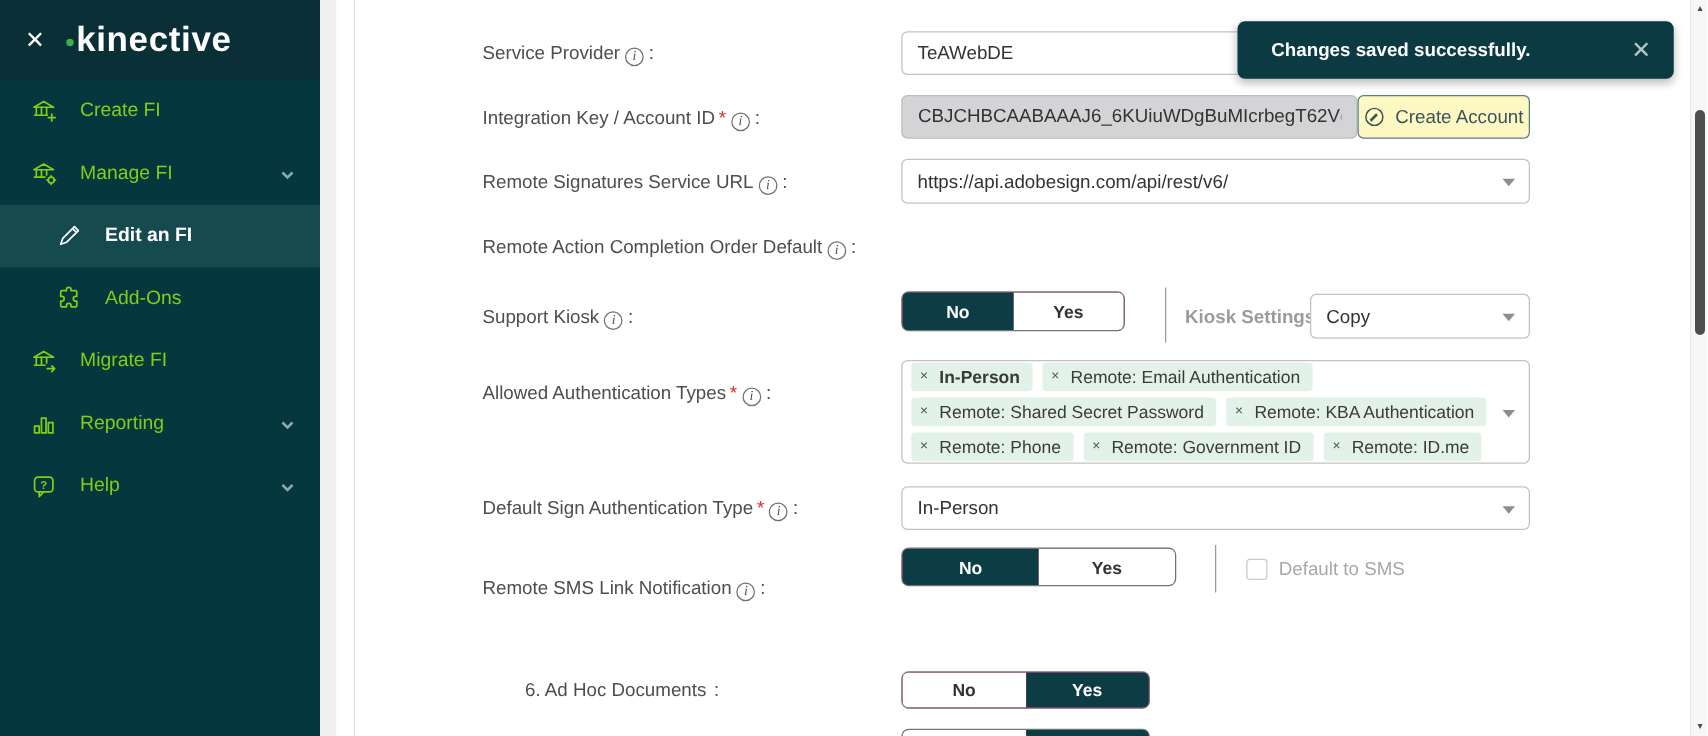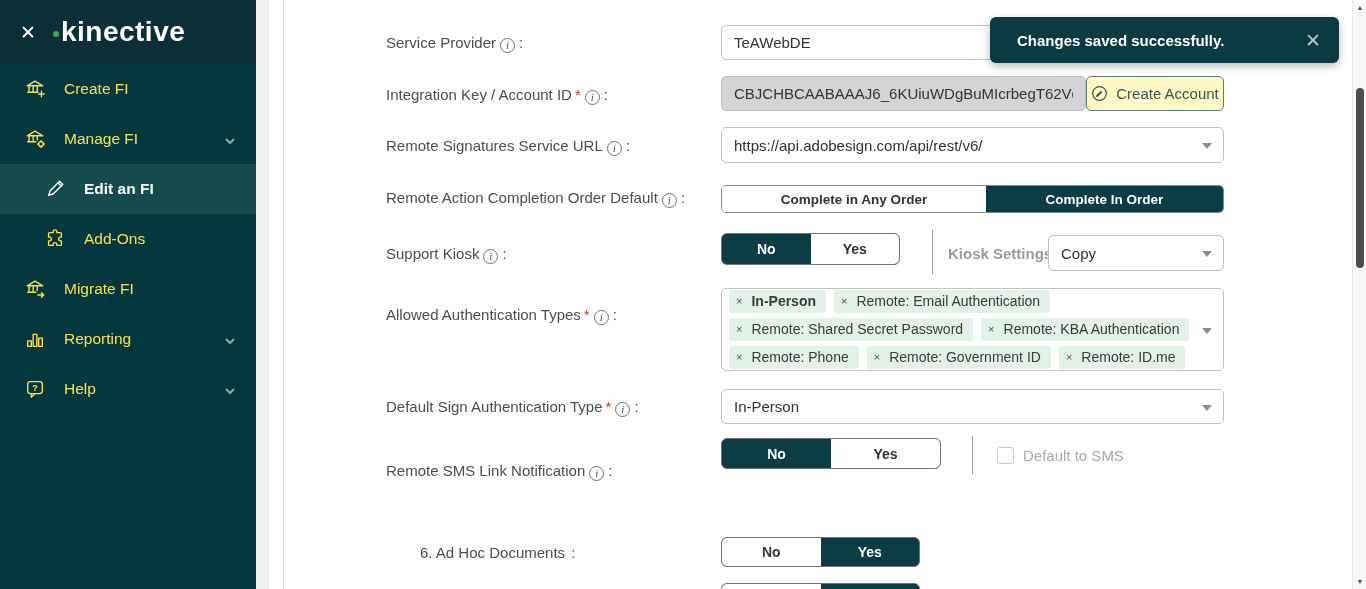--- a/index.html
+++ b/index.html
@@ -6,21 +6,21 @@
   html,body { width:1366px; height:589px; overflow:hidden; background:#fff;
               font-family:"Liberation Sans", sans-serif; }
   .page { position:relative; width:1366px; height:589px; background:#fff; overflow:hidden; }
 
   
   .sidebar { position:absolute; left:0; top:0; width:256px; height:589px; background:#05383e; z-index:5; }
   .sidebar-header { height:64px; background:#0a2f36; display:flex; align-items:center; padding:0 20px; }
   .close-x { color:#fff; font-size:19px; cursor:pointer; margin-right:16px; line-height:1; }
   .logo { position:relative; color:#fff; font-size:28px; font-weight:bold; letter-spacing:.5px; padding-left:9px; }
   .logo-dot { position:absolute; left:1px; top:15px; width:6px; height:6px; border-radius:50%; background:#3fae49; }
-  .nav-item { height:50px; display:flex; align-items:center; padding-left:24px; color:#fde047; font-size:15.5px; cursor:pointer; }
+  .nav-item { height:50px; display:flex; align-items:center; padding-left:24px; color:#84cc16; font-size:15.5px; cursor:pointer; }
   .nav-item.sub { padding-left:44px; }
   .nav-item.active { background:#154a4e; color:#fff; font-weight:bold; }
   .nav-icon { width:22px; height:22px; margin-right:18px; flex:none; display:flex; align-items:center; justify-content:center; color:inherit; }
   .nav-icon svg { width:22px; height:22px; stroke:currentColor; fill:none; stroke-width:1.5; stroke-linecap:round; stroke-linejoin:round; }
   .nav-chevron { margin-left:auto; margin-right:20px; width:12px; height:12px; }
   .nav-chevron svg { width:12px; height:12px; stroke:#8fa9a7; fill:none; stroke-width:2; }
 
   
   .gutter { position:absolute; left:256px; top:0; width:13px; height:589px; background:#f0f0f0; }
   .content-border { position:absolute; left:283px; top:0; width:1px; height:589px; background:#e3e3e3; }
@@ -210,24 +210,20 @@
     <span>Remote Signatures Service URL</span><span class="info-badge">i</span><span class="colon">:</span>
   </span>
   <div class="select" style="left:721px; top:127px; width:503px;">
     <span>https://api.adobesign.com/api/rest/v6/</span>
     <span class="caret"></span>
   </div>
 
   <span class="flabel" style="left:386px; top:189px;">
     <span>Remote Action Completion Order Default</span><span class="info-badge">i</span><span class="colon">:</span>
   </span>
-  <div class="segmented" style="left:721px; top:185px; width:503px; height:28px;">
-    <span class="seg" style="flex:0 0 264px;">Complete in Any Order</span>
-    <span class="seg on" style="flex:1;">Complete In Order</span>
-  </div>
 
   <span class="flabel" style="left:386px; top:245px;">
     <span>Support Kiosk</span><span class="info-badge">i</span><span class="colon">:</span>
   </span>
   <div class="toggle" style="left:721px; top:233px; width:179px; height:32px;">
     <span class="seg on">No</span>
     <span class="seg">Yes</span>
   </div>
   <div class="vdiv" style="left:932px; top:230px; height:44px;"></div>
   <span class="muted-label" style="left:948px; top:245px;">Kiosk Settings:</span>

